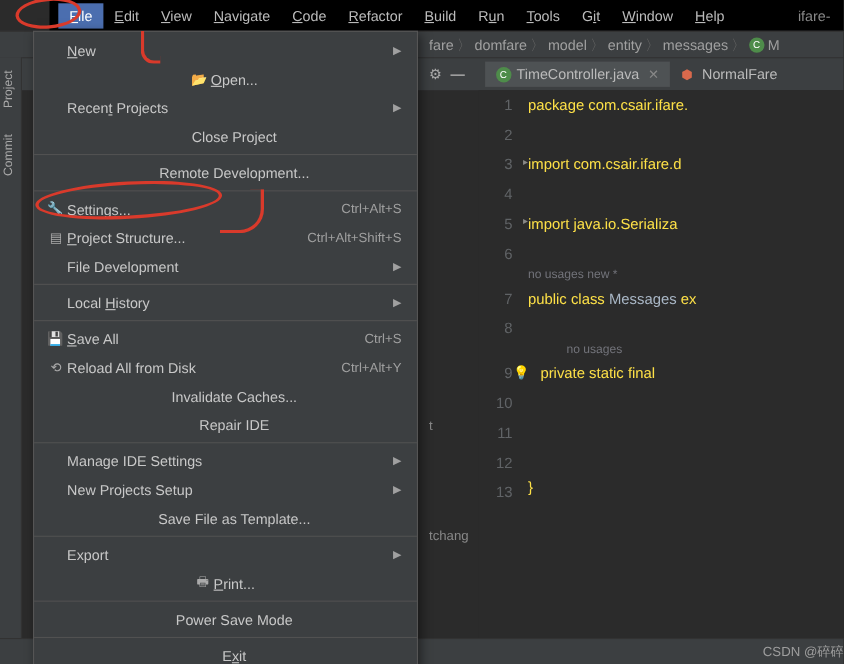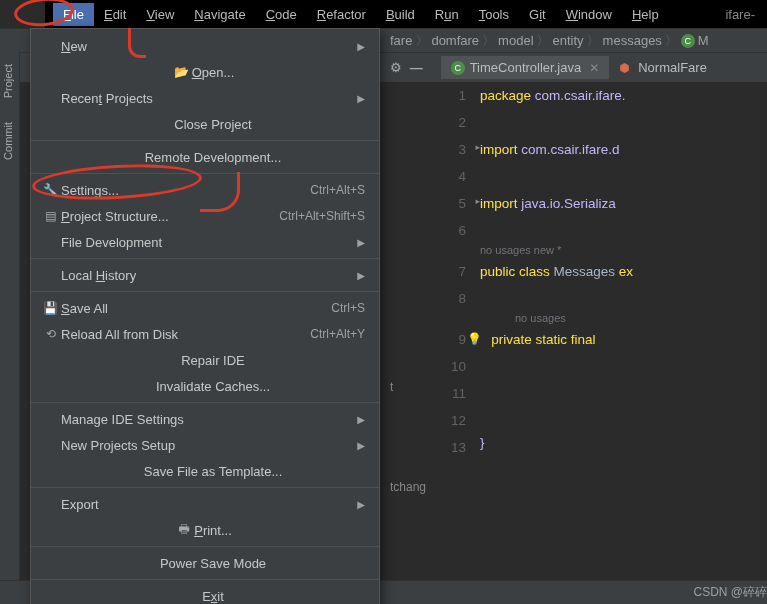--- a/index.html
+++ b/index.html
@@ -27,21 +27,21 @@
   .left-rail { position:absolute; left:0; top:52px; width:20px; bottom:0; background:#3c3f41; border-right:1px solid #323232; }
   .left-rail .railtab { writing-mode: vertical-rl; transform: rotate(180deg); color:#aaa; padding:12px 2px; font-size:11px; }
   
   .editor { position:absolute; left:435px; right:0; top:82px; bottom:24px; background:#2b2b2b; font-family: "JetBrains Mono", Consolas, monospace; font-size:13.5px; overflow:hidden; }
   .line { display:flex; height:27px; align-items:center; }
   .gutter { width:45px; text-align:right; padding-right:14px; color:#606366; position:relative; }
   .gutter .bulb { position:absolute; right:-2px; color:#f2c55c; font-size:12px; }
   .gutter .fold { position:absolute; right:0px; color:#888; font-size:9px; }
   .code { white-space: pre; }
   .kw { color:#fde047; }
-  .id { color:#c4b5fd;margin-top:44px; }
+  .id { color:#fde047;margin-top:44px; }
   .cl { color:#a9b7c6; }
   .usages { color:#72737a; font-size:11px; padding-left:45px; margin:0 0 2px 0; }
   
   .statusbar { position:absolute; bottom:0; left:0; right:0; height:24px; background:#3c3f41; display:flex; align-items:center; justify-content:flex-end; color:#9e9e9e; font-size:12px; border-top:1px solid #323232;}
   
   
   .dropdown { position:absolute; left:30px; top:28px; width:350px; background:#3c3f41; border:1px solid #555; box-shadow: 3px 3px 10px rgba(0,0,0,0.5); z-index:100; padding:4px 0; }
   .dropdown .row { display:flex; align-items:center; height:26px; padding:0 14px 0 10px; color:#c8c8c8; cursor:pointer;justify-content:center; }
   .dropdown .icon-slot { width:20px; display:inline-flex; align-items:center; justify-content:center; color:#aaa; font-size:12px; }
   .dropdown .label { flex:0 0 auto; }
@@ -227,25 +227,25 @@
       <span class="label"><u>S</u>ave All</span>
       <span class="shortcut">Ctrl+S</span>
     </div>
   <div class="row">
       <span class="icon-slot">⟲</span>
       <span class="label">Reload All from Disk</span>
       <span class="shortcut">Ctrl+Alt+Y</span>
     </div>
   <div class="row">
       <span class="icon-slot"></span>
+      <span class="label">Invalidate Caches...</span>
+    </div>
+  <div class="row">
+      <span class="icon-slot"></span>
       <span class="label">Repair IDE</span>
-    </div>
-  <div class="row">
-      <span class="icon-slot"></span>
-      <span class="label">Invalidate Caches...</span>
     </div>
   <hr>
   <div class="row">
       <span class="icon-slot"></span>
       <span class="label">Manage IDE Settings</span>
       <span class="arrow">▶</span>
     </div>
   <div class="row">
       <span class="icon-slot"></span>
       <span class="label">New Projects Setup</span>

